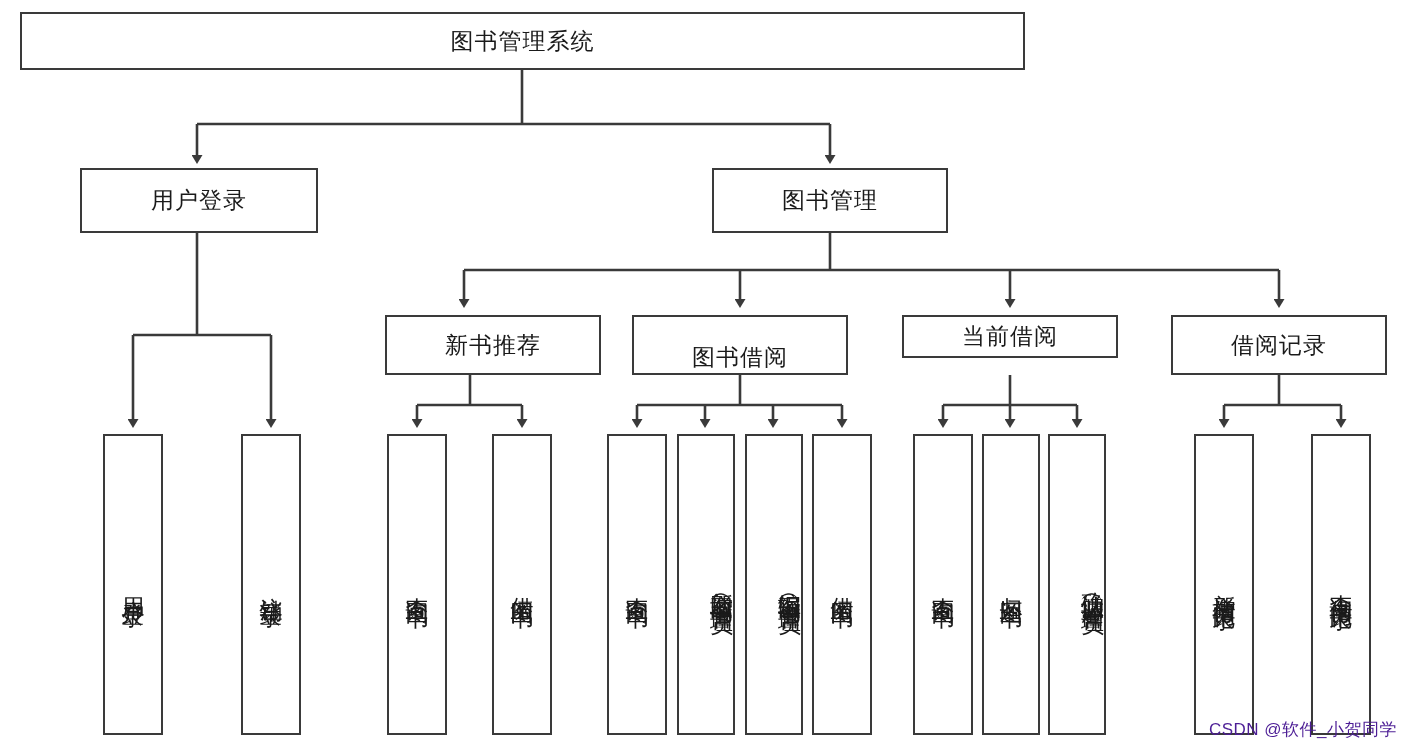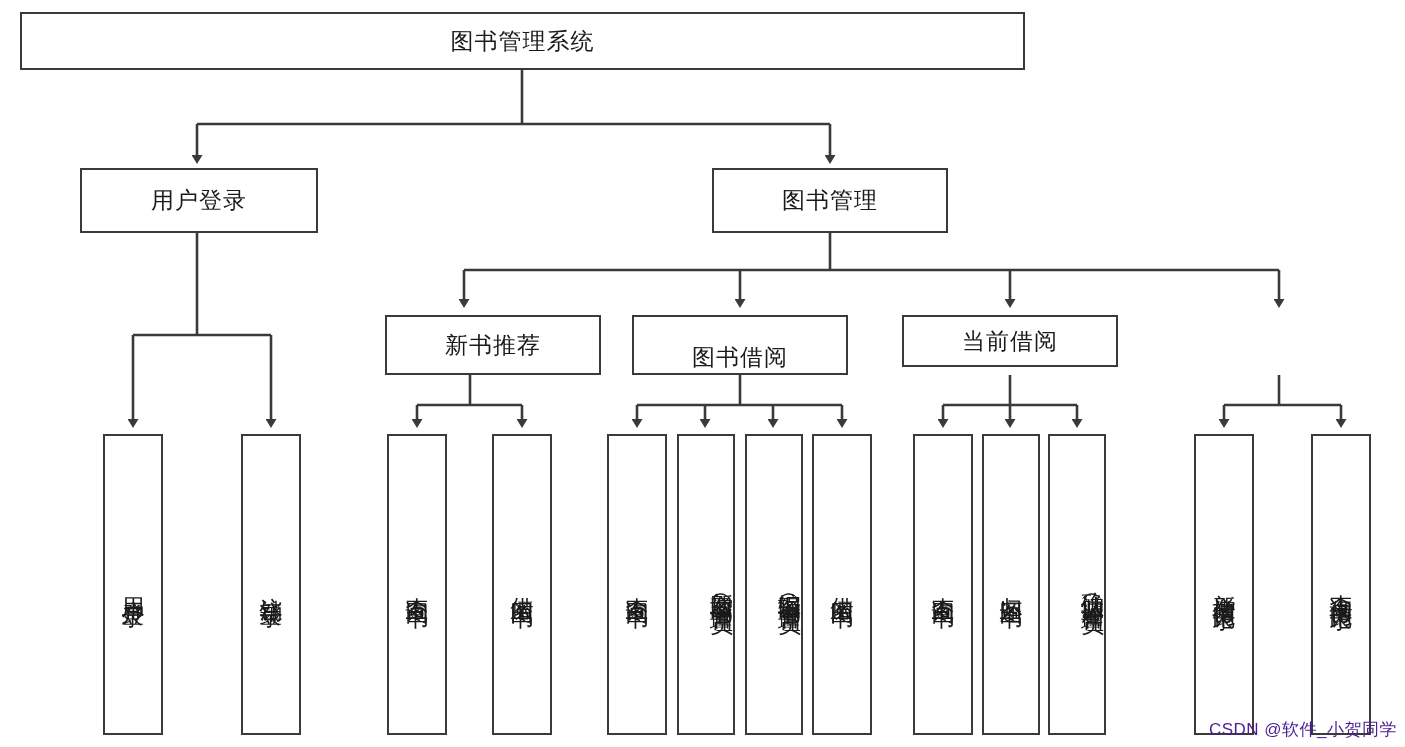--- a/index.html
+++ b/index.html
@@ -143,24 +143,27 @@
   </div>
 
   <div class="node h" style="left:362px; top:315px; width:216px; height:60px;margin-left:23px;">
     <span>新书推荐</span>
   </div>
 
   <div class="node h" style="left:632px; top:315px; width:216px; height:60px;align-items:flex-end;">
     <span>图书借阅</span>
   </div>
 
-  <div class="node h" style="left:902px; top:315px; width:216px; height:52px;">
+  <div class="node h" style="left:902px; top:315px; width:216px; height:43px;">
     <span>当前借阅</span>
   </div>
 
+  <div class="node h" style="left:1171px; top:315px; width:216px; height:60px;">
+    <span>借阅记录</span>
+  </div>
 
   <div class="node v vmid" style="left:103px; top:434px; width:60px; height:301px;">
     <span class="vtext">用户登录</span>
   </div>
 
   <div class="node v vmid" style="left:241px; top:434px; width:60px; height:301px;">
     <span class="vtext">注销登录</span>
   </div>
 
   <div class="node v vmid" style="left:387px; top:434px; width:60px; height:301px;">

